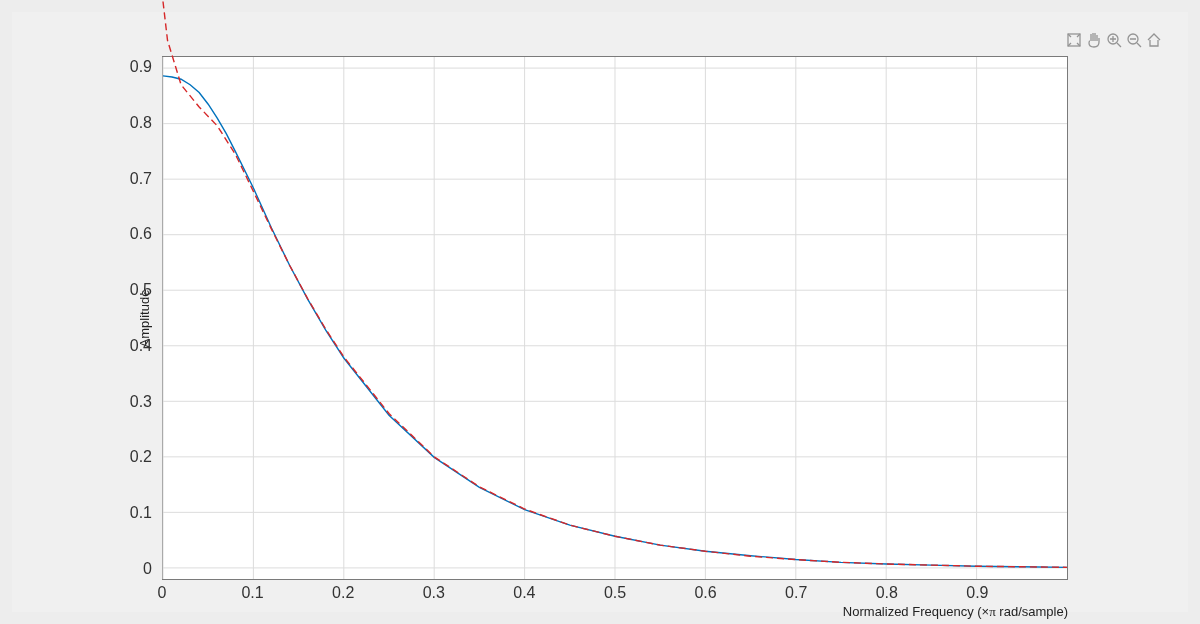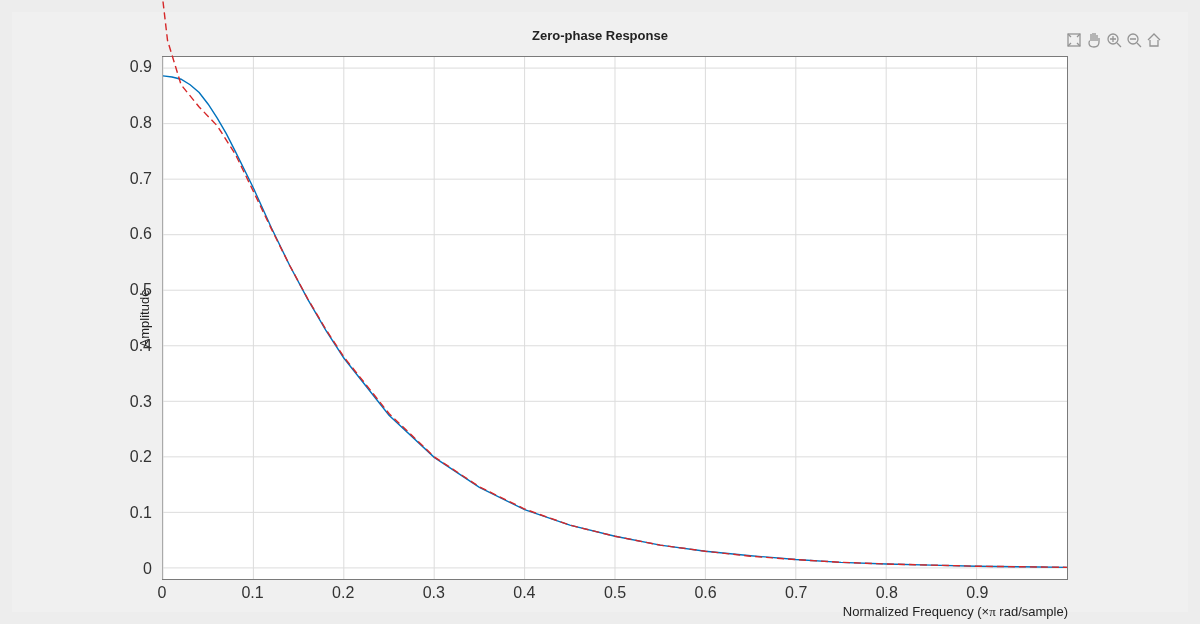--- a/index.html
+++ b/index.html
@@ -109,21 +109,20 @@
   }
   .pi {
     font-family: "Times New Roman", serif;
   }
 </style>
 </head>
 <body>
 
 <div class="figure">
 
-  <div class="title">Zero-phase Response</div>
 
   <div class="toolbar">
     <div class="icon">
       <svg viewBox="0 0 16 16">
           <rect x="2" y="2" width="12" height="12"></rect>
           <path d="M5 5 L2 2 M11 5 L14 2 M5 11 L2 14 M11 11 L14 14"></path>
         </svg>
     </div>
     <div class="icon">
       <svg viewBox="0 0 16 16">

